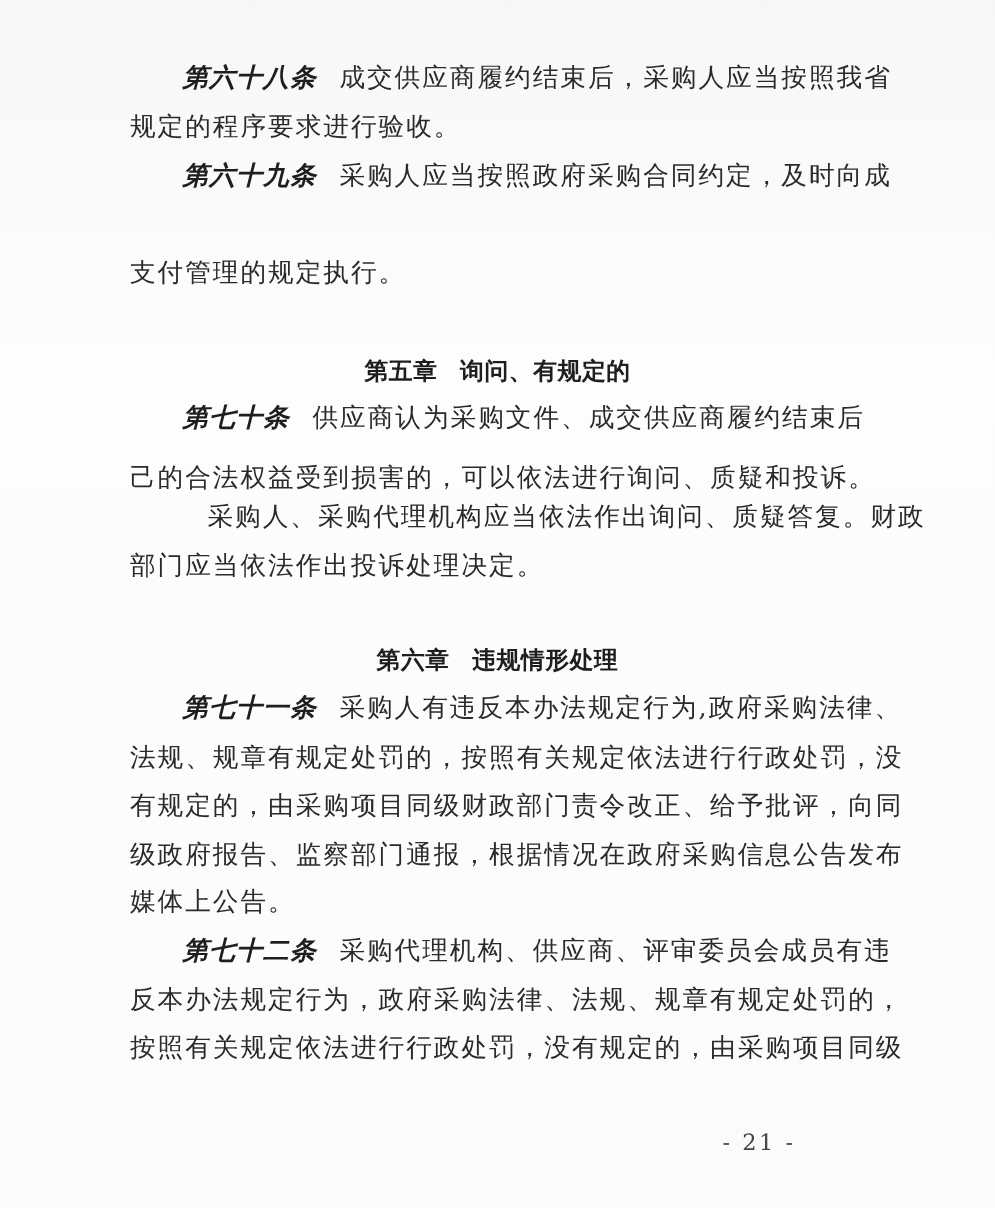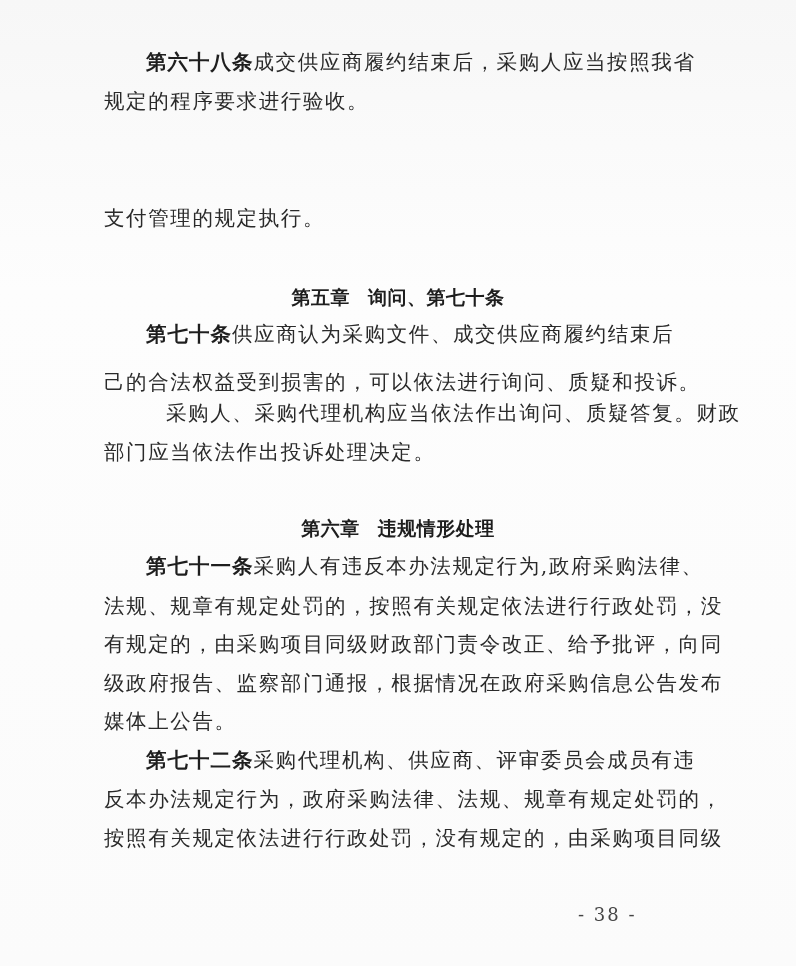--- a/index.html
+++ b/index.html
@@ -10,54 +10,55 @@
     color: #2a2a2a;
     position: relative;
   }
   .page { position: absolute; left: 0; top: 0; width: 796px; height: 966px;
     background: linear-gradient(180deg, #f7f7f7 0%, #fdfdfd 30%, #fbfbfb 100%); }
   .line {
     position: absolute; left: 104px; width: 584px;
     font-size: 20.5px; line-height: 28px; height: 28px;
     white-space: nowrap; letter-spacing: 1.6px;
   }
-  .line .art { font-family: "DejaVu Sans", "Liberation Sans", sans-serif; font-weight: bold; color: #1e1e1e; margin-left: 42px; letter-spacing: 1px; }
+  .line .art { font-family: "DejaVu Sans", "Liberation Sans", sans-serif; font-weight: bold; color: #1e1e1e; margin-left: 42px; margin-right: 18px; letter-spacing: 1px; font-style: italic; }
   .line .ind { margin-left: 62px; }
   .heading {
     position: absolute; left: 0; width: 796px; text-align: center;
     font-family: "DejaVu Sans", "Liberation Sans", sans-serif; font-weight: bold;
     font-size: 19px; line-height: 28px; height: 28px; color: #1e1e1e; letter-spacing: 0.5px;
   }
   .heading span + span { margin-left: 18px; }
   .pagenum { position: absolute; left: 578px; top: 904px; font-size: 18px; color: #444; letter-spacing: 2px; }
 </style>
 </head>
 <body>
 
 <div class="page">
 
   <div class="line" style="top:48px"><span class="art">第六十八条</span><span>成交供应商履约结束后，采购人应当按照我省</span></div>
   <div class="line" style="top:87px"><span>规定的程序要求进行验收。</span></div>
 
+  <div class="line" style="top:126px"><span class="art">第六十九条</span><span>采购人应当按照政府采购合同约定，及时向成</span></div>
   <div class="line" style="top:204px"><span>支付管理的规定执行。</span></div>
 
-  <div class="heading" style="top:283px"><span>第五章</span><span>询问、第七十条</span></div>
+  <div class="heading" style="top:283px"><span>第五章</span><span>询问、有规定的</span></div>
 
   <div class="line" style="top:320px"><span class="art">第七十条</span><span>供应商认为采购文件、成交供应商履约结束后</span></div>
   <div class="line" style="top:368px"><span>己的合法权益受到损害的，可以依法进行询问、质疑和投诉。</span></div>
 
   <div class="line" style="top:399px"><span class="ind">采购人、采购代理机构应当依法作出询问、质疑答复。财政</span></div>
   <div class="line" style="top:438px"><span>部门应当依法作出投诉处理决定。</span></div>
 
   <div class="heading" style="top:514px"><span>第六章</span><span>违规情形处理</span></div>
 
   <div class="line" style="top:552px"><span class="art">第七十一条</span><span>采购人有违反本办法规定行为,政府采购法律、</span></div>
   <div class="line" style="top:592px"><span>法规、规章有规定处罚的，按照有关规定依法进行行政处罚，没</span></div>
   <div class="line" style="top:630px"><span>有规定的，由采购项目同级财政部门责令改正、给予批评，向同</span></div>
   <div class="line" style="top:669px"><span>级政府报告、监察部门通报，根据情况在政府采购信息公告发布</span></div>
   <div class="line" style="top:707px"><span>媒体上公告。</span></div>
 
   <div class="line" style="top:746px"><span class="art">第七十二条</span><span>采购代理机构、供应商、评审委员会成员有违</span></div>
   <div class="line" style="top:824px"><span>按照有关规定依法进行行政处罚，没有规定的，由采购项目同级</span></div>
   <div class="line" style="top:785px"><span>反本办法规定行为，政府采购法律、法规、规章有规定处罚的，</span></div>
 
-  <div class="pagenum">- 38 -</div>
+  <div class="pagenum">- 21 -</div>
 </div>
 
 </body></html>

